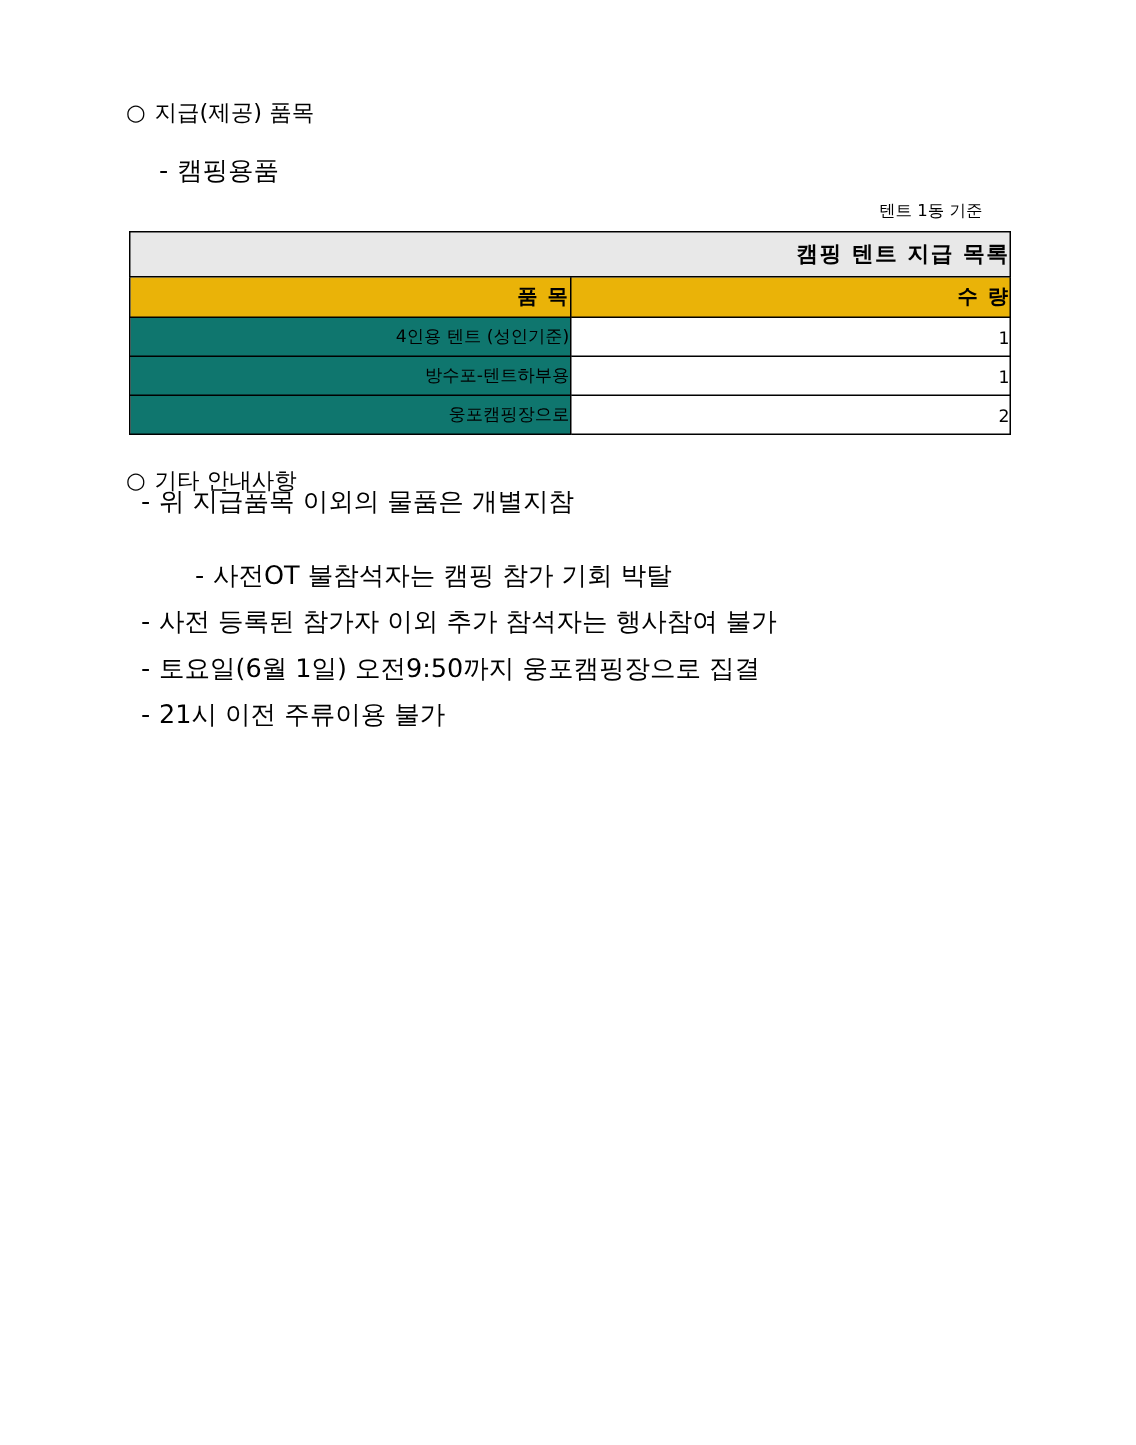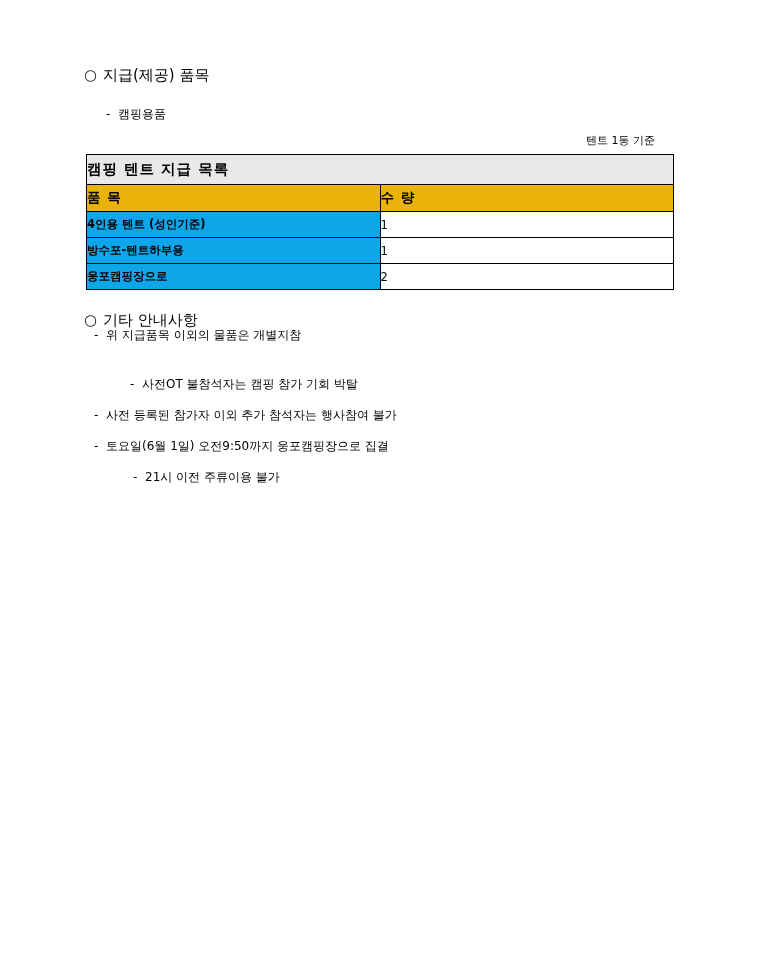--- a/index.html
+++ b/index.html
@@ -38,21 +38,21 @@
     font-size: 15px;
   }
   .section-heading .htext {
     display: inline-block;
     padding-left: 4px;
   }
 
   
   .dash-item {
     position: absolute;
-    font-size: 12px;
+    font-size: 17px;
     line-height: 18px;
     white-space: nowrap;
   }
   .dash-item .dash {
     display: inline-block;
     width: 12px;
   }
   .dash-item .dtext {
     display: inline-block;
   }
@@ -73,42 +73,42 @@
     width: 588px;
   }
   table.supply {
     border-collapse: collapse;
     width: 588px;
     table-layout: fixed;
   }
   table.supply td, table.supply th {
     border: 1px solid #000000;
     padding: 0;
-    text-align: left;
+    text-align: right;
     vertical-align: middle;
   }
   table.supply .title-cell {
     background: #e8e8e8;
     font-size: 14.5px;
     font-weight: bold;
     height: 29px;
     letter-spacing: 1px;
   }
   table.supply .hdr-cell {
     background: #eab308;
     font-size: 13.5px;
     font-weight: bold;
     height: 26px;
     letter-spacing: 1px;
   }
   table.supply .body-cell {
-    background: #0ea5e9;
+    background: #0f766e;
     font-size: 11.5px;
     height: 25px;
-    font-weight: bold;
+    font-weight: normal;
   }
   table.supply .qty-cell {
     background: #ffffff;
     font-size: 11.5px;
     height: 25px;
   }
   .col-item { width: 464px; }
   .col-qty  { width: 124px; }
 </style>
 </head>
@@ -165,17 +165,17 @@
   </div>
 
   <div class="dash-item" style="left:94px; top:406px;">
     <span class="dash">-</span><span class="dtext">사전 등록된 참가자 이외 추가 참석자는 행사참여 불가</span>
   </div>
 
   <div class="dash-item" style="left:94px; top:437px;">
     <span class="dash">-</span><span class="dtext">토요일(6월 1일) 오전9:50까지 웅포캠핑장으로 집결</span>
   </div>
 
-  <div class="dash-item" style="left:94px; top:468px;margin-left:39px;">
+  <div class="dash-item" style="left:94px; top:468px;">
     <span class="dash">-</span><span class="dtext">21시 이전 주류이용 불가</span>
   </div>
 
 </div>
 
 </body></html>

